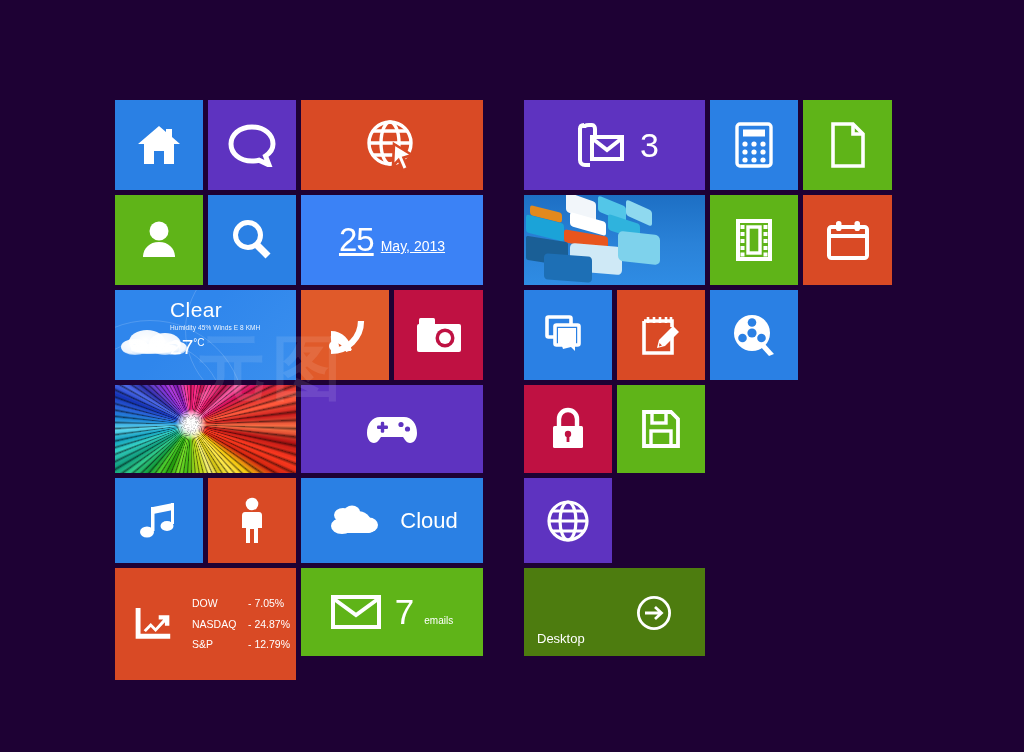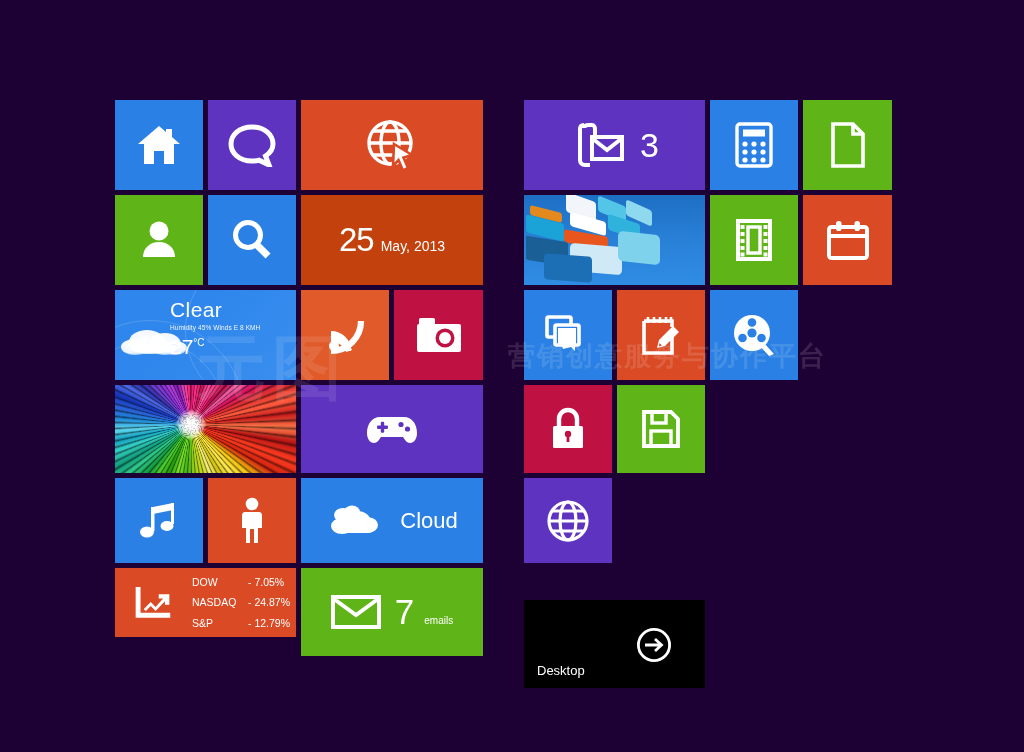--- a/index.html
+++ b/index.html
@@ -167,21 +167,21 @@
     </svg>
   </div>
 
   <div class="tile" style="left:208px;top:195px;width:88px;height:90px;background:#2a80e4;">
     <svg class="ico" width="44" height="44" viewBox="0 0 44 44">
       <circle cx="18" cy="17" r="12.5" fill="none" stroke="#fff" stroke-width="5"></circle>
       <path stroke="#fff" stroke-width="7" stroke-linecap="butt" d="M26.5 26.5 L38 38"></path>
     </svg>
   </div>
 
-  <div class="tile" style="left:301px;top:195px;width:182px;height:90px;background:#c2410c;">
+  <div class="tile" style="left:301px;top:195px;width:182px;height:90px;background:#3b82f6;text-decoration:underline;">
     <div class="date-inner">
       <span class="date-num">25</span>
       <span class="date-my">May, 2013</span>
     </div>
   </div>
 
   <div class="tile weather" style="left:115px;top:290px;width:181px;height:90px;">
     <div class="arc" style="left:-60px;top:30px;width:190px;height:190px;"></div>
     <div class="arc" style="left:-40px;top:50px;width:150px;height:150px;"></div>
     <div class="arc" style="left:70px;top:-40px;width:160px;height:160px;"></div>
@@ -274,21 +274,21 @@
           <ellipse cx="31" cy="18" rx="14" ry="11"></ellipse>
           <ellipse cx="16" cy="22" rx="11" ry="8"></ellipse>
           <ellipse cx="43" cy="21" rx="9" ry="7.5"></ellipse>
           <rect x="8" y="19" width="40" height="10" rx="5"></rect>
         </g>
       </svg>
       <span class="cloud-label">Cloud</span>
     </div>
   </div>
 
-  <div class="tile" style="left:115px;top:568px;width:181px;height:69px;background:#d94a25;justify-content:flex-start;">
+  <div class="tile" style="left:115px;top:568px;width:181px;height:112px;background:#d94a25;justify-content:flex-start;">
     <div class="stocks-inner">
       <svg class="ico" width="44" height="40" viewBox="0 0 44 40">
         <path fill="#fff" d="M3 2 L8.5 2 L8.5 31 L42 31 L42 36.5 L3 36.5 Z"></path>
         <path fill="#fff" d="M12 27 L20 19 L25.5 24.5 L34 15 L29 15 L29 10 L41 10 L41 22 L36 22 L36 18 L25.5 29 L20 23.5 L14.5 29 Z"></path>
       </svg>
       <div class="stk-table">
         <div class="stk-row">
           <span class="stk-name">DOW</span>
           <span class="stk-val">- 7.05%</span>
         </div>
@@ -453,26 +453,25 @@
   <div class="tile" style="left:524px;top:478px;width:88px;height:85px;background:#5e33c0;">
     <svg class="ico" width="44" height="44" viewBox="0 0 44 44">
       <g fill="none" stroke="#fff" stroke-width="3.2">
         <circle cx="22" cy="22" r="19"></circle>
         <ellipse cx="22" cy="22" rx="8" ry="19"></ellipse>
         <path d="M3 22 H41 M6 12 H38 M6 32 H38"></path>
       </g>
     </svg>
   </div>
 
-  <div class="tile" style="left:524px;top:568px;width:181px;height:88px;background:#000000;margin-top:32px;">
+  <div class="tile" style="left:524px;top:568px;width:181px;height:88px;background:#4d7c0f;">
     <svg class="ico desktop-arrow" width="36" height="36" viewBox="0 0 36 36">
       <circle cx="18" cy="18" r="15.6" fill="none" stroke="#fff" stroke-width="2.8"></circle>
       <path fill="none" stroke="#fff" stroke-width="2.8" d="M9 18 H25 M19 12 L25.5 18 L19 24"></path>
     </svg>
     <span class="desktop-label">Desktop</span>
   </div>
 
   <div class="wm-layer">
     <span class="wm-logo">元图</span>
-    <span class="wm-text wm-line1">营销创意服务与协作平台</span>
   </div>
 
 </div>
 
 </body></html>

